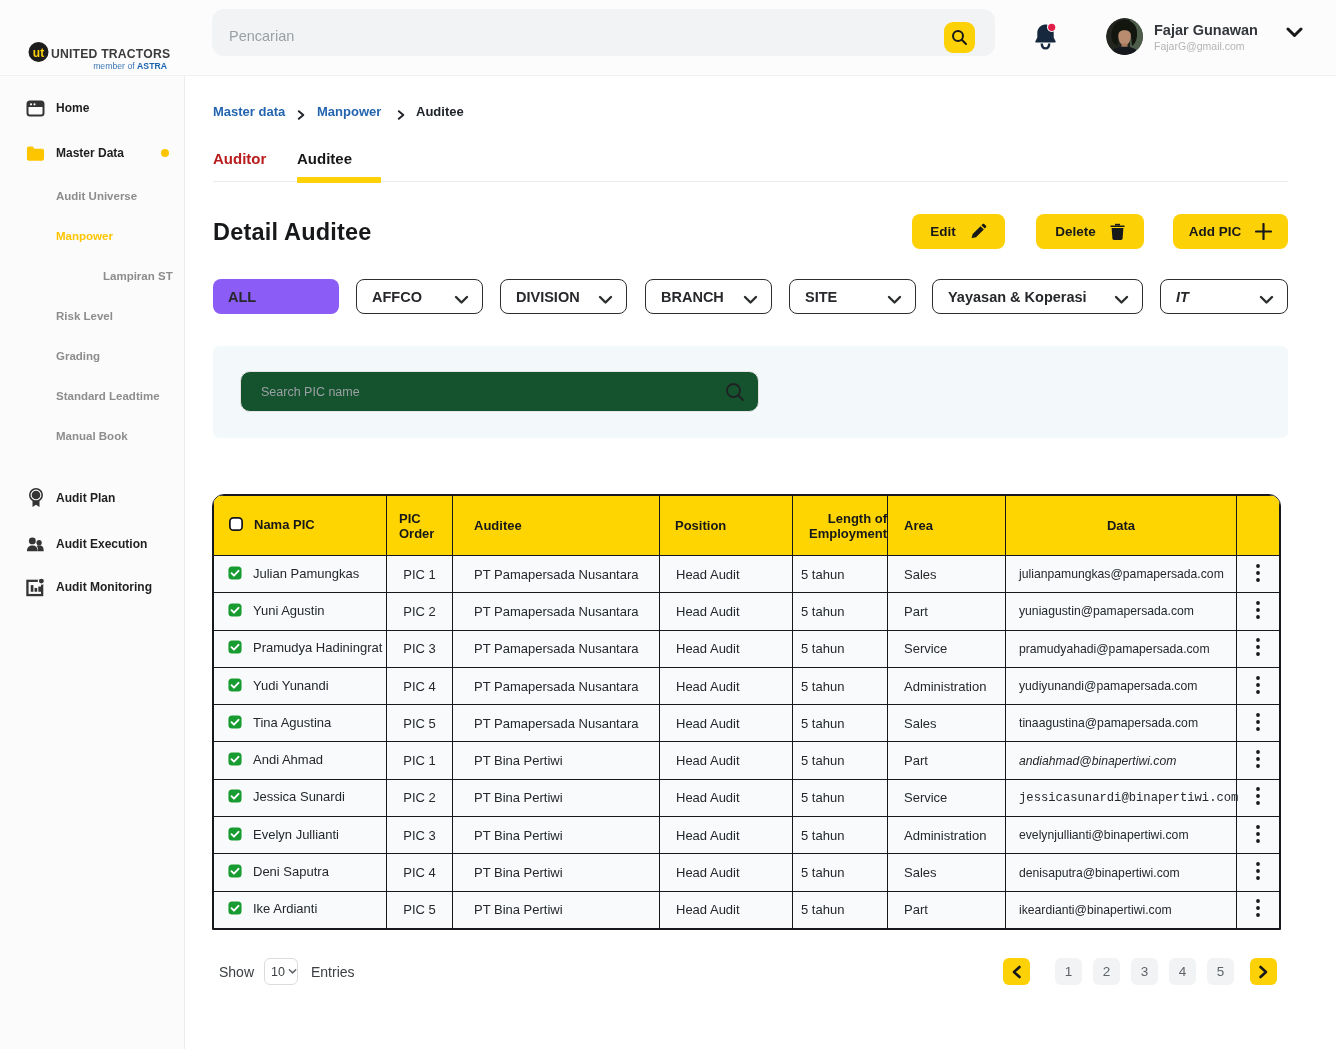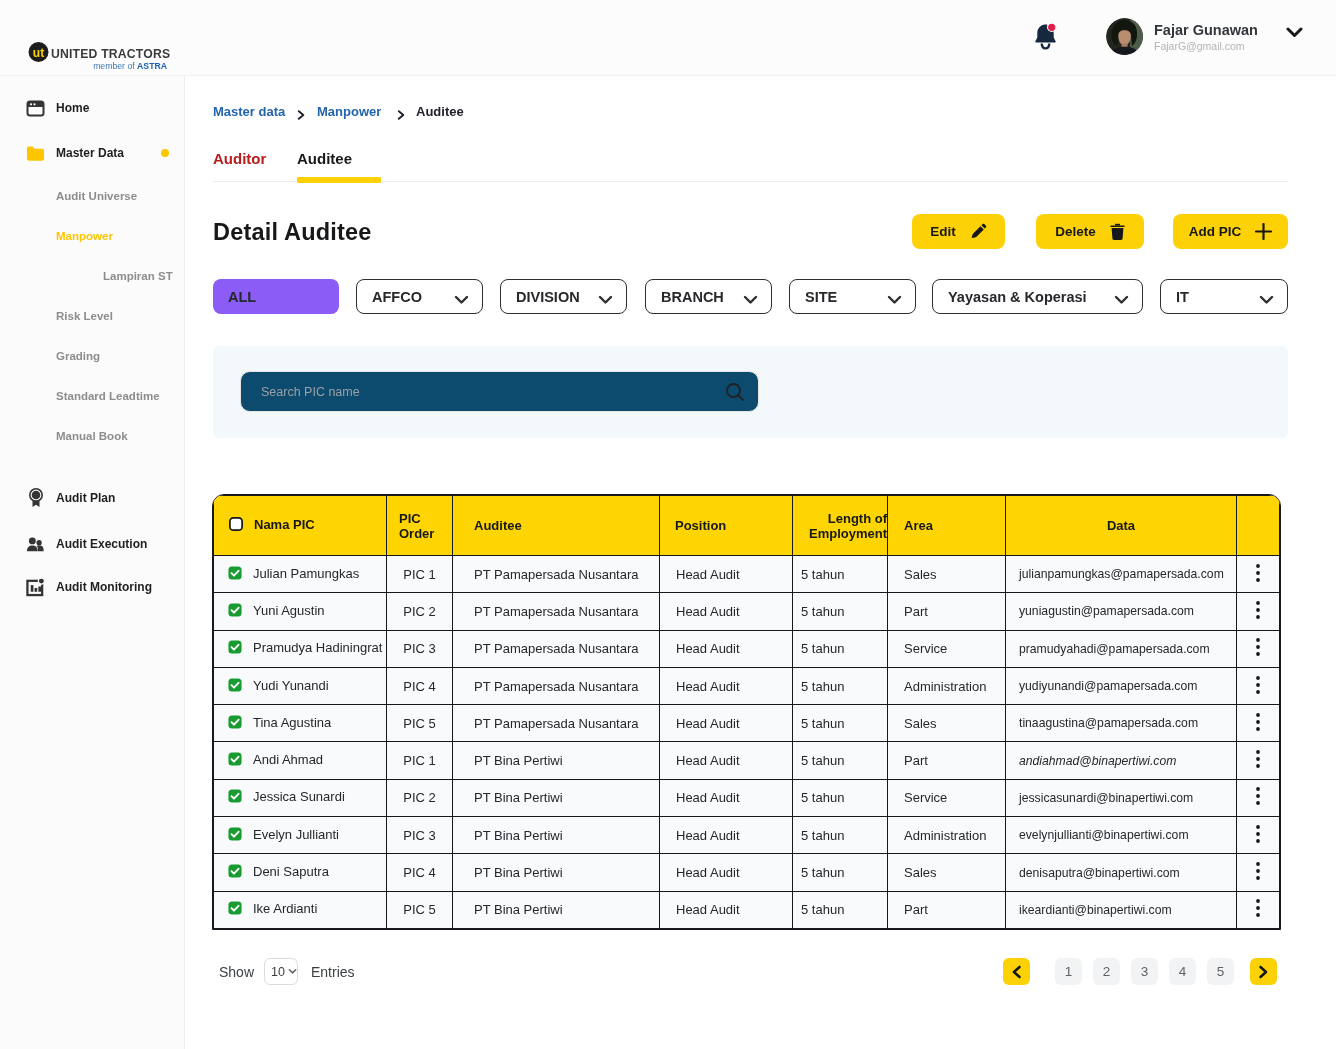--- a/index.html
+++ b/index.html
@@ -35,21 +35,21 @@
 .tabmark { position:absolute; left:297px; top:177px; width:84px; height:6px; background:#fcd106; border-radius:1px; }
 h1.title { position:absolute; left:213px; top:219px; font-size:23.5px; color:#17181a; letter-spacing:0.2px; }
 .ybtn { position:absolute; top:214px; height:35px; background:#fcd106; border-radius:8px; display:flex; align-items:center; justify-content:center; gap:14px; font-size:13.5px; font-weight:bold; color:#17181a; }
 
 .filter { position:absolute; top:279px; height:35px; border-radius:8px; display:flex; align-items:center; font-size:14.5px; font-weight:bold; color:#26282b; }
 .filter.sel { background:#8b5cf6; padding-left:15px; }
 .filter.dd { border:1.5px solid #2c2e30; background:#fff; padding-left:15px; justify-content:flex-start; }
 .filter .chev { position:absolute; right:13px; top:12px; }
 
 .searchpanel { position:absolute; left:213px; top:346px; width:1075px; height:92px; background:#f3f8fb; border-radius:6px; }
-.picsearch { position:absolute; left:27px; top:25px; width:519px; height:41px; background:#0c4a6e; border:1px solid #e4e4e4; border-radius:10px; }
+.picsearch { position:absolute; left:27px; top:25px; width:519px; height:41px; background:#14532d; border:1px solid #e4e4e4; border-radius:10px; }
 .picsearch .ph { position:absolute; left:20px; top:13px; font-size:12.5px; color:#9aa0a6; }
 .picsearch svg { position:absolute; right:13px; top:10px; }
 
 
 .tablewrap { position:absolute; left:212px; top:494px; width:1069px; border:1.5px solid #16181d; border-radius:12px 12px 0 0; overflow:hidden; background:#f9fafb; }
 table { border-collapse:collapse; width:100%; table-layout:fixed; }
 th { background:#fed401; height:60px; font-size:13px; color:#17181a; text-align:left; padding-left:15px; border:1.2px solid #16181d; white-space:nowrap; }
 td { background:#f9fafb; height:37.3px; font-size:13px; font-weight:normal; color:#24282d; padding-left:16px; border:1.2px solid #16181d; white-space:nowrap; }
 th.c, td.c { text-align:center; padding-left:0; }
 td.namecell { padding-left:14px; }
@@ -65,20 +65,29 @@
 <body>
 
 <div class="header">
   <div class="abs" style="left:28px; top:32px;">
     <svg width="180" height="48" viewBox="0 0 180 48">
       <circle cx="10.5" cy="20" r="10" fill="#1d1d1b"></circle>
       <text x="10.5" y="25" font-size="12" font-weight="bold" fill="#fcd106" text-anchor="middle" font-family="Liberation Sans">ut</text>
       <text x="23" y="25.5" font-size="12.2" font-weight="bold" fill="#3b3b3b" letter-spacing="0.2" font-family="Liberation Sans">UNITED TRACTORS</text>
       <text x="139" y="36.5" text-anchor="end" font-size="8.7" fill="#3e78b5" font-family="Liberation Sans">member of <tspan font-weight="bold" fill="#1c63ae">ASTRA</tspan></text>
     </svg>
+  </div>
+  <div class="searchbar">
+    <span class="ph">Pencarian</span>
+    <div class="searchbtn">
+      <svg width="17" height="17" viewBox="0 0 17 17">
+          <circle cx="7" cy="7" r="5" fill="none" stroke="#17181a" stroke-width="2"></circle>
+          <line x1="10.8" y1="10.8" x2="15" y2="15" stroke="#17181a" stroke-width="2" stroke-linecap="round"></line>
+        </svg>
+    </div>
   </div>
   <div class="bell">
     <svg width="25" height="28" viewBox="0 0 25 28">
       <path d="M11.5 2.6 C7 3.3 4.3 6.9 4.3 11 L4.3 15.5 L2.4 19.2 C2.1 19.9 2.6 20.6 3.3 20.6 L21.7 20.6 C22.4 20.6 22.9 19.9 22.6 19.2 L20.7 15.5 L20.7 11 C20.7 9.7 20.4 8.4 19.9 7.3 C18 7.6 16 6.7 15 5 C14.6 4.3 14.4 3.5 14.4 2.8 C13.5 2.5 12.5 2.5 11.5 2.6 Z" fill="#16283e"></path>
       <path d="M8.8 21.6 C8.8 24.6 10.4 26.4 12.5 26.4 C14.6 26.4 16.2 24.6 16.2 21.6" fill="none" stroke="#16283e" stroke-width="2.4"></path>
       <circle cx="18.7" cy="5.3" r="4.7" fill="#fcfcfc"></circle>
       <circle cx="18.7" cy="5.3" r="3.6" fill="#e11d48"></circle>
     </svg>
   </div>
   <div class="avatar">
@@ -226,21 +235,21 @@
       </svg></span></div>
 <div class="filter dd" style="left:645px; width:127px;">BRANCH<span class="chev"><svg width="15" height="10" viewBox="0 0 15 10">
         <path d="M2 2 L7.5 7.5 L13 2" fill="none" stroke="#2c2e30" stroke-width="2.4" stroke-linecap="round" stroke-linejoin="round"></path>
       </svg></span></div>
 <div class="filter dd" style="left:789px; width:127px;">SITE<span class="chev"><svg width="15" height="10" viewBox="0 0 15 10">
         <path d="M2 2 L7.5 7.5 L13 2" fill="none" stroke="#2c2e30" stroke-width="2.4" stroke-linecap="round" stroke-linejoin="round"></path>
       </svg></span></div>
 <div class="filter dd" style="left:932px; width:211px;">Yayasan &amp; Koperasi<span class="chev"><svg width="15" height="10" viewBox="0 0 15 10">
         <path d="M2 2 L7.5 7.5 L13 2" fill="none" stroke="#2c2e30" stroke-width="2.4" stroke-linecap="round" stroke-linejoin="round"></path>
       </svg></span></div>
-<div class="filter dd" style="left:1160px; width:128px;">IT<span class="chev"><svg width="15" height="10" viewBox="0 0 15 10">
+<div class="filter dd" style="left:1160px; width:128px;font-style:italic;">IT<span class="chev"><svg width="15" height="10" viewBox="0 0 15 10">
         <path d="M2 2 L7.5 7.5 L13 2" fill="none" stroke="#2c2e30" stroke-width="2.4" stroke-linecap="round" stroke-linejoin="round"></path>
       </svg></span></div>
 
 <div class="searchpanel">
   <div class="picsearch">
     <span class="ph">Search PIC name</span>
     <svg width="20" height="20" viewBox="0 0 20 20">
         <circle cx="8.5" cy="8.5" r="6.5" fill="none" stroke="#202124" stroke-width="1.8"></circle>
         <line x1="13.5" y1="13.5" x2="18" y2="18" stroke="#202124" stroke-width="1.8" stroke-linecap="round"></line>
       </svg>
@@ -379,21 +388,21 @@
 <tr>
           <td class="namecell"><span class="cbx"><svg width="14" height="14" viewBox="0 0 16 16">
                 <rect x="0.5" y="0.5" width="15" height="15" rx="4" fill="#189b30"></rect>
                 <path d="M4 8.2 L6.8 11 L12 5.5" fill="none" stroke="#fff" stroke-width="2.2" stroke-linecap="round" stroke-linejoin="round"></path>
               </svg></span>Jessica Sunardi</td>
           <td class="c">PIC 2</td>
           <td style="padding-left:21px;">PT Bina Pertiwi</td>
           <td>Head Audit</td>
           <td style="padding-left:8px;">5 tahun</td>
           <td style="padding-left:16px;">Service</td>
-          <td style="padding-left:13px; font-size:12.2px;">jessicasunardi@binapertiwi.com</td>
+          <td style="padding-left:13px; font-size:12.2px;font-family:Liberation Mono, monospace;">jessicasunardi@binapertiwi.com</td>
           <td class="c"><svg width="4" height="18" viewBox="0 0 4 18">
               <circle cx="2" cy="2" r="1.9" fill="#17181a"></circle>
               <circle cx="2" cy="9" r="1.9" fill="#17181a"></circle>
               <circle cx="2" cy="16" r="1.9" fill="#17181a"></circle>
             </svg></td>
         </tr>
 <tr>
           <td class="namecell"><span class="cbx"><svg width="14" height="14" viewBox="0 0 16 16">
                 <rect x="0.5" y="0.5" width="15" height="15" rx="4" fill="#189b30"></rect>
                 <path d="M4 8.2 L6.8 11 L12 5.5" fill="none" stroke="#fff" stroke-width="2.2" stroke-linecap="round" stroke-linejoin="round"></path>

